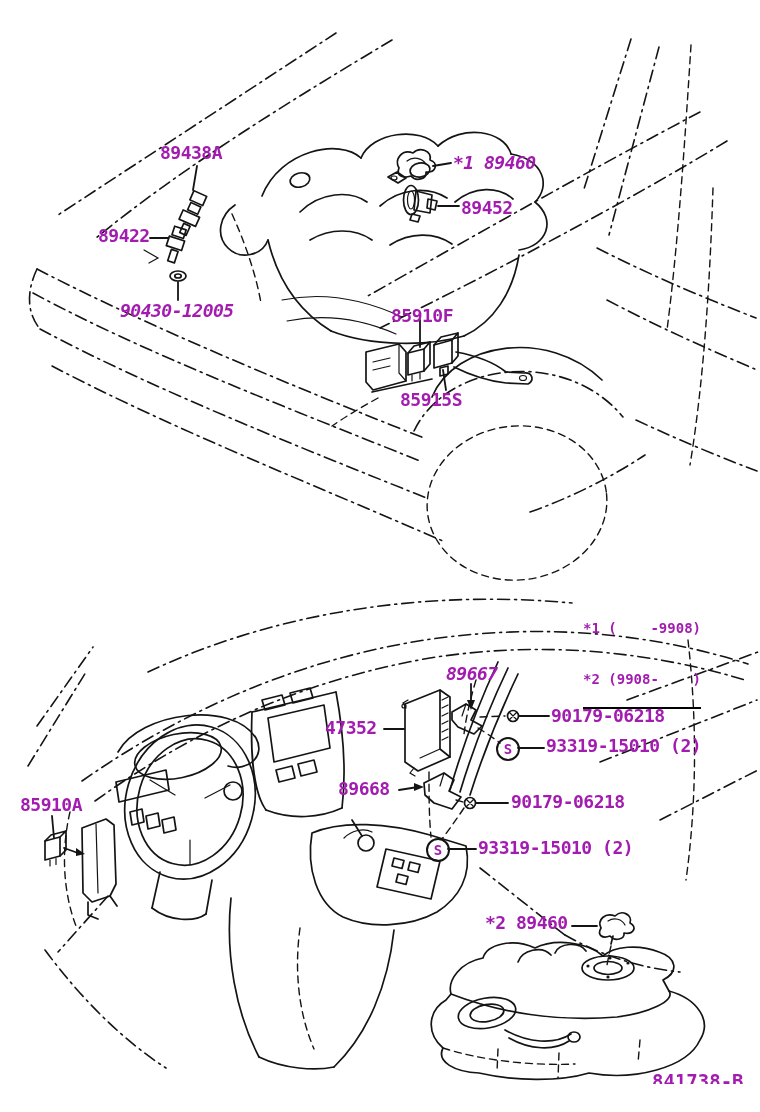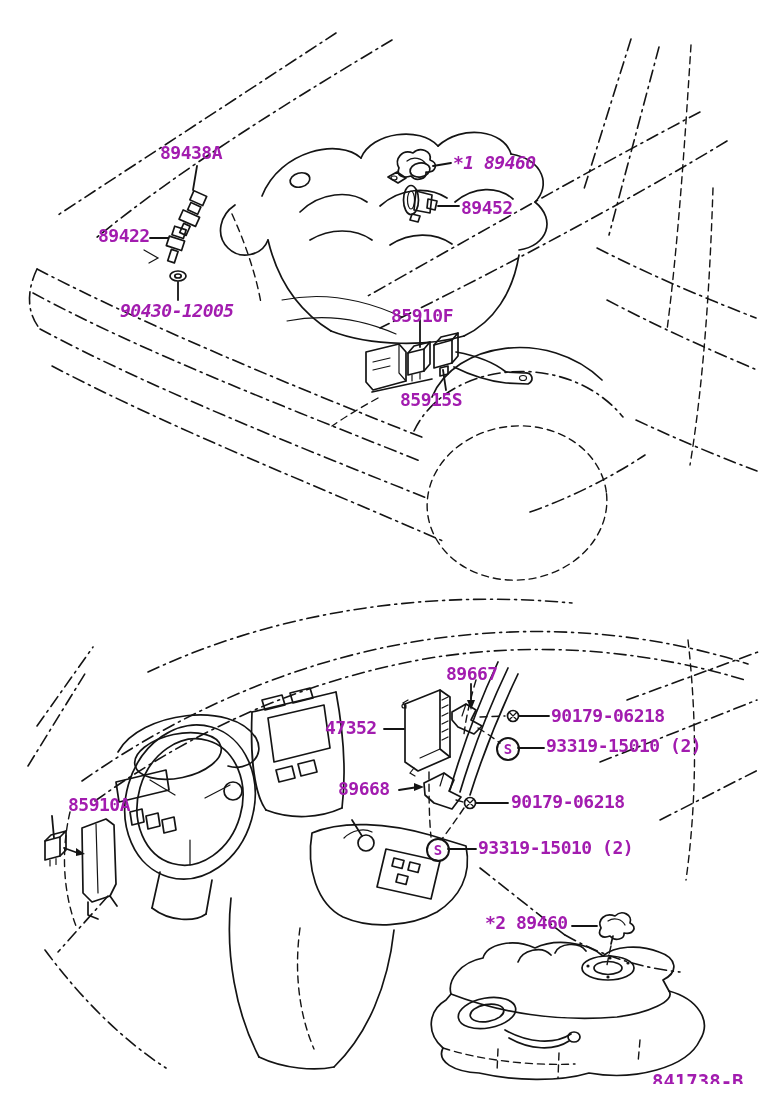--- a/index.html
+++ b/index.html
@@ -287,29 +287,33 @@
 </svg>
 
 <div class="pl" style="left:160px;top:143px;">89438A</div>
 <div class="pl" style="left:98px;top:226px;">89422</div>
 <div class="pl" style="left:120px;top:301px;font-style:italic;">90430-12005</div>
 <div class="pl" style="left:453px;top:153px;font-style:italic;">*1 89460</div>
 <div class="pl" style="left:461px;top:198px;">89452</div>
 <div class="pl" style="left:391px;top:298px;margin-top:8px;">85910F</div>
 <div class="pl" style="left:400px;top:390px;">85915S</div>
 
-
-<div class="pl" style="left:446px;top:664px;">89667</div>
+<div class="note" style="left:583px;top:586px;">
+  <div>*1 (    -9908)</div>
+  <div>*2 (9908-    )</div>
+</div>
+
+<div class="pl" style="left:446px;top:664px;font-style:italic;">89667</div>
 <div class="pl" style="left:325px;top:718px;">47352</div>
 <div class="pl" style="left:551px;top:706px;">90179-06218</div>
 <div class="pl" style="left:546px;top:736px;">93319-15010 (2)</div>
 <div class="pl" style="left:338px;top:779px;">89668</div>
 <div class="pl" style="left:511px;top:792px;">90179-06218</div>
 <div class="pl" style="left:478px;top:838px;">93319-15010 (2)</div>
-<div class="pl" style="left:20px;top:795px;margin-left:48px;">85910A</div>
+<div class="pl" style="left:20px;top:795px;">85910A</div>
 
 <span class="scircle" style="left:496px;top:737px;">S</span>
 <span class="scircle" style="left:426px;top:838px;">S</span>
 
 <div class="pl" style="left:485px;top:913px;">*2 89460</div>
 
 <div class="code" style="left:652px;top:1070px;">841738-B</div>
 
 </div>
 

